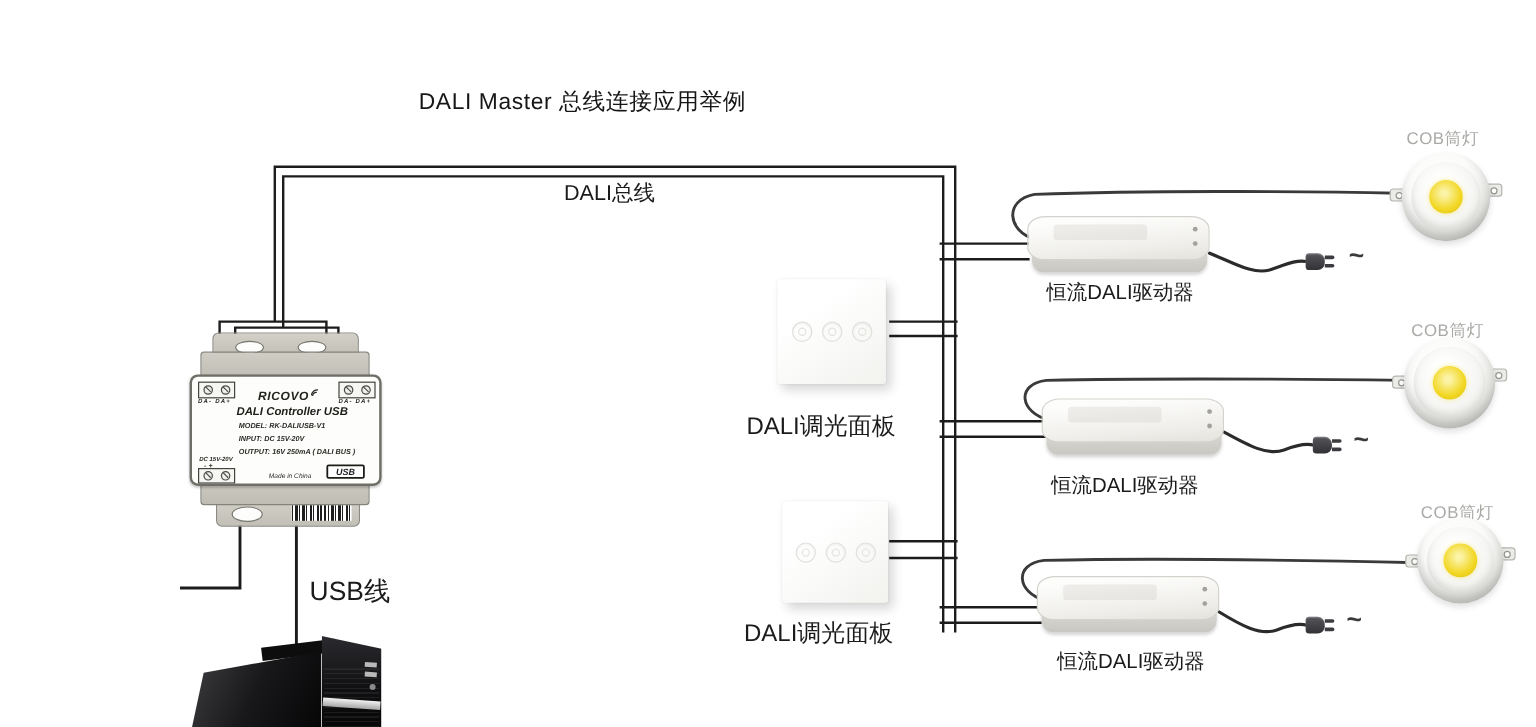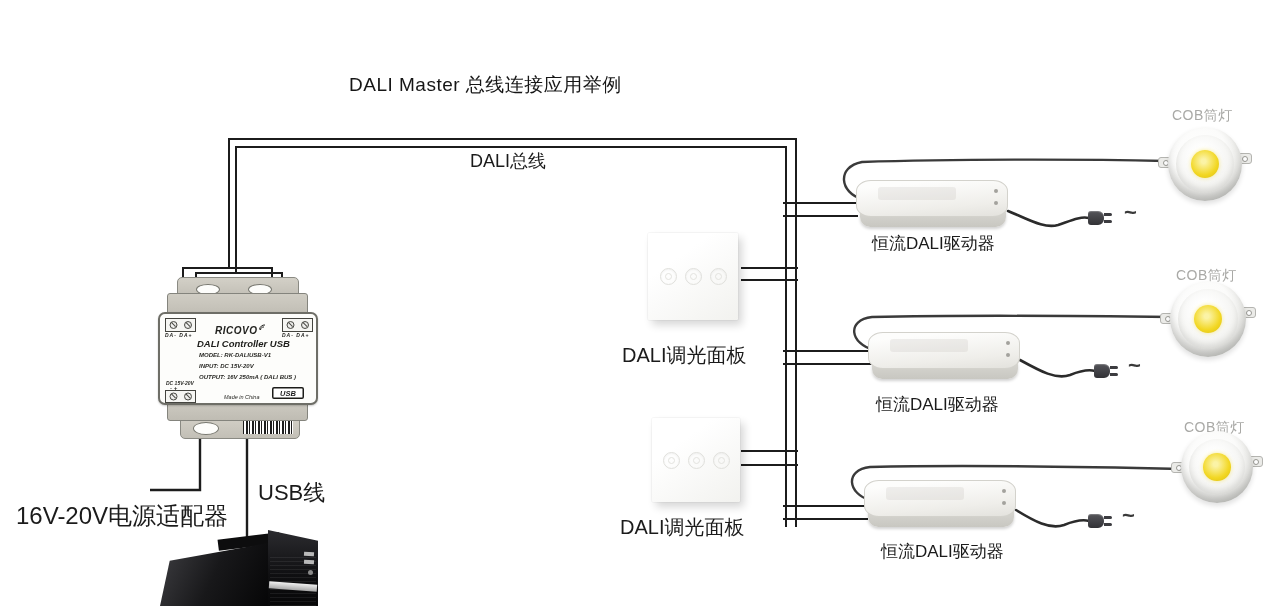--- a/index.html
+++ b/index.html
@@ -142,21 +142,20 @@
         <div class="term" style="left:10px;top:152px;height:22px;">
           <span class="screw"></span>
           <span class="screw"></span>
         </div>
         <div class="ctrl-line" style="left:128px;top:160px;font-size:11px;font-weight:400;">Made in China</div>
         <div class="usb-box">USB</div>
       </div>
     </div>
   </div>
 
-  <div class="lbl" style="left:16px;top:500px;font-size:24px;">16V-20V电源适配器</div>
   <div class="lbl" style="left:258px;top:478px;font-size:22px;">USB线</div>
 
   <div class="abs computer">
     <div class="pc-top"></div>
     <div class="pc-side"></div>
     <div class="pc-front"></div>
     <div class="pc-vents"></div>
     <div class="pc-stripe"></div>
     <div class="pc-btn" style="left:146px;top:25px;"></div>
     <div class="pc-btn" style="left:146px;top:33px;"></div>

